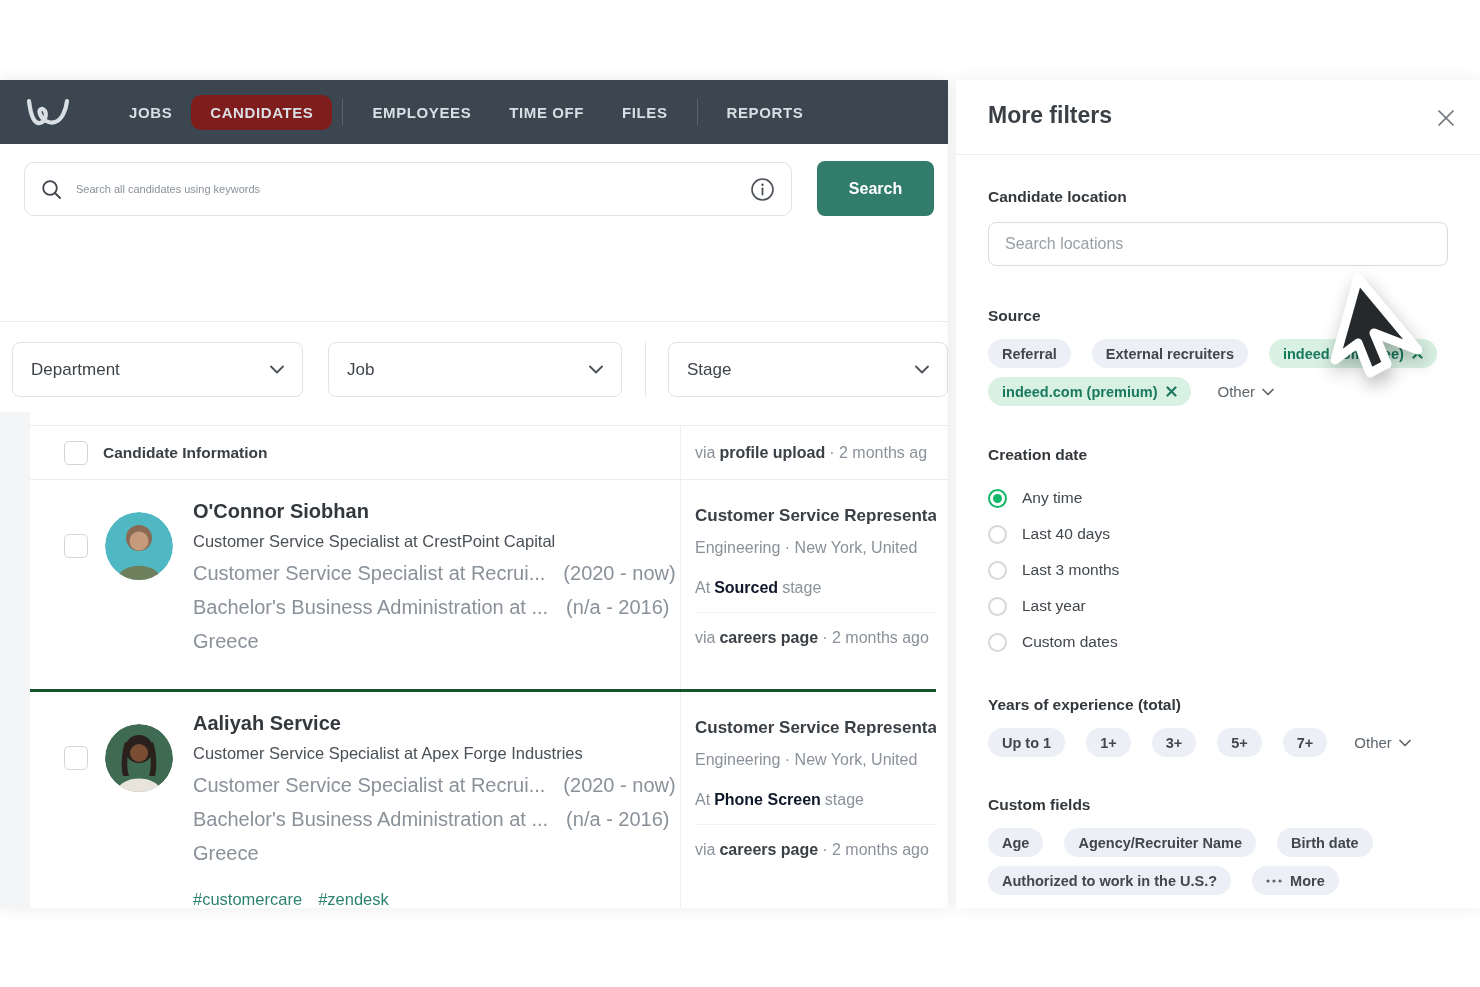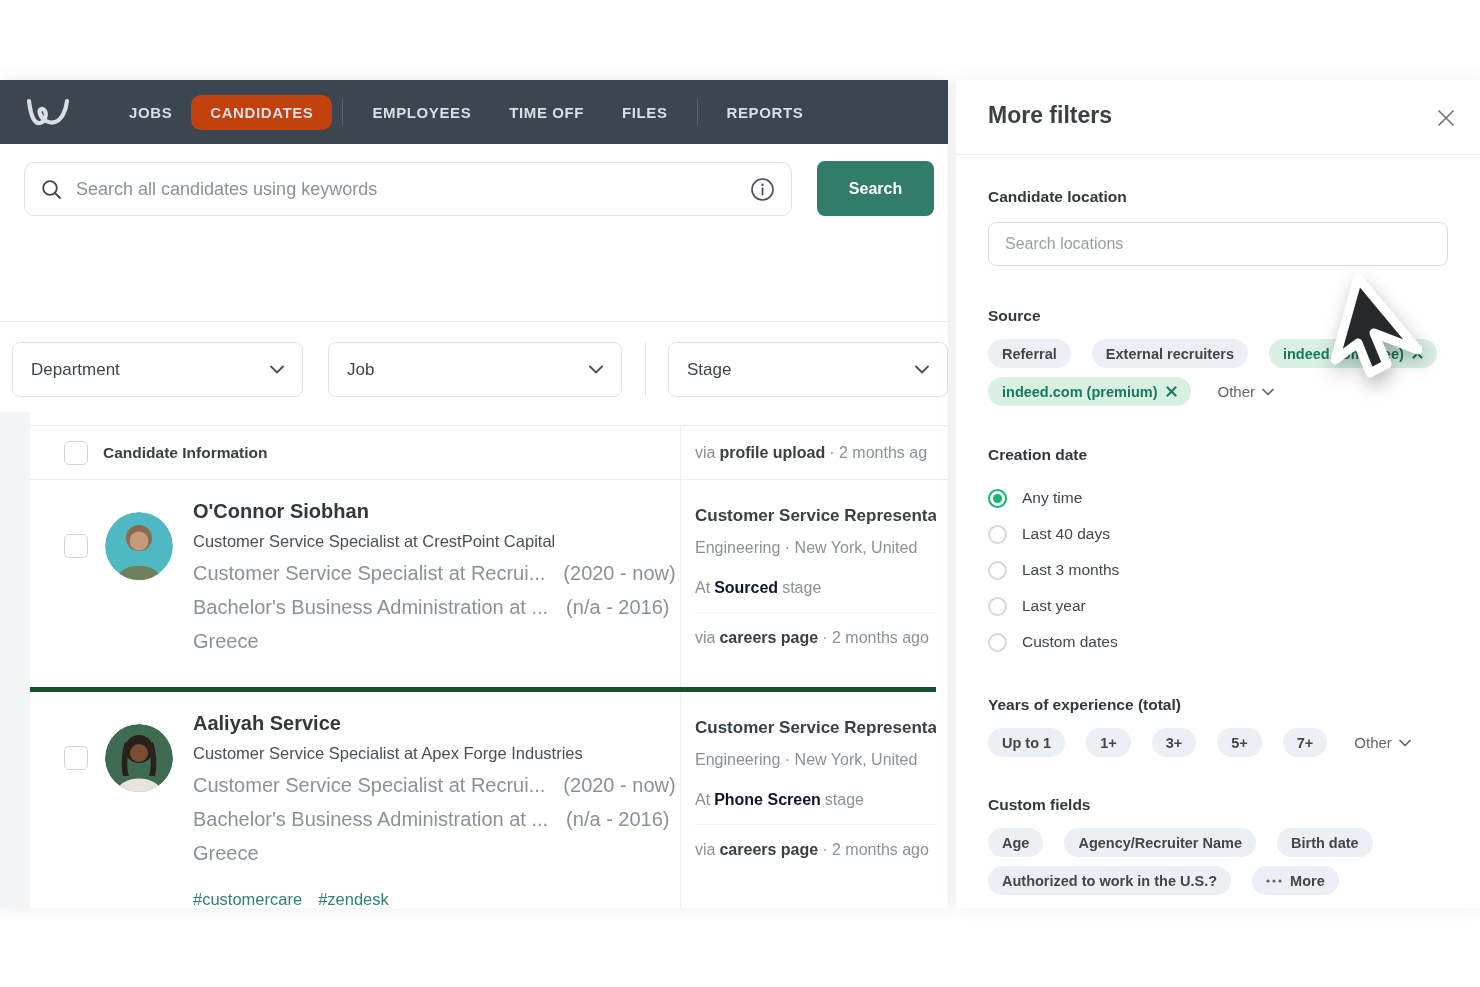--- a/index.html
+++ b/index.html
@@ -4,26 +4,26 @@
 <style>
   * { margin:0; padding:0; box-sizing:border-box; }
   html,body { width:1480px; height:987px; background:#ffffff; font-family:"Liberation Sans", sans-serif; overflow:hidden; position:relative; }
 
   
   .app-main { position:absolute; left:0; top:80px; width:948px; height:828px; background:#fff; overflow:hidden; box-shadow:0 0 14px rgba(40,50,60,.10); }
 
   .navbar { height:64px; background:#3B4650; display:flex; align-items:center; padding-left:24px; }
   .nav-logo { width:48px; height:36px; margin-right:38px; flex:none; }
   .nav-item { font-size:15px; font-weight:bold; letter-spacing:.6px; color:#D9DFE4; padding:9px 19px; border-radius:10px; white-space:nowrap; cursor:pointer; }
-  .nav-item.active { background:#c2410c; }
+  .nav-item.active { background:#7f1d1d; }
   .nav-divider { width:1px; height:26px; background:#59646D; margin:0 10px; }
 
   .search-row { position:relative; height:97px; }
   .search-box { position:absolute; left:24px; top:18px; width:768px; height:54px; border:1px solid #DFE3E7; border-radius:10px; display:flex; align-items:center; padding:0 16px; background:#fff; }
-  .search-box input { border:none; outline:none; flex:1; font-size:18px; color:#0c4a6e; font-family:"Liberation Sans", sans-serif; background:transparent; }
+  .search-box input { border:none; outline:none; flex:1; font-size:11px; color:#0c4a6e; font-family:"Liberation Sans", sans-serif; background:transparent; }
   .search-box input::placeholder { color:#8A9199; }
   .search-icon { margin-right:14px; flex:none; display:flex; }
   .info-icon { flex:none; display:flex; cursor:pointer; }
   .search-btn { position:absolute; left:817px; top:17px; width:117px; height:55px; background:#317C6B; border:none; border-radius:8px; color:#fff; font-size:16px; font-weight:bold; font-family:"Liberation Sans", sans-serif; cursor:pointer; }
 
   .filter-row { position:absolute; top:241px; left:0; right:0; height:91px; border-top:1px solid #E9EBEE; background:#fff; }
   .dropdown { position:absolute; top:20px; height:55px; border:1px solid #DFE3E7; border-radius:8px; display:flex; align-items:center; justify-content:space-between; padding:0 18px; font-size:17px; color:#3E444A; background:#fff; cursor:pointer; }
   .dd-department { left:12px; width:291px;text-align:center; }
   .dd-job { left:328px; width:294px; }
   .filter-vdivider { position:absolute; left:645px; top:20px; width:1px; height:55px; background:#E4E7EA; }
@@ -34,21 +34,21 @@
 
   .checkbox { width:24px; height:24px; border:1.5px solid #D0D5DA; border-radius:5px; background:#fff; cursor:pointer; flex:none; }
 
   .header-row { position:absolute; top:13px; left:0; right:0; height:55px; border-top:1px solid #EBEDEF; border-bottom:1px solid #EBEDEF; }
   .header-row .checkbox { position:absolute; left:34px; top:15px; }
   .header-label { position:absolute; left:73px; top:0; line-height:54px; font-size:15.5px; font-weight:bold; color:#3A4045; }
   .header-via { position:absolute; left:665px; top:0; line-height:54px; font-size:16px; color:#8A9199; white-space:nowrap; }
 
   .col-divider { position:absolute; left:650px; top:13px; height:530px; width:1px; background:#EDEFF1; }
 
-  .cand-row { position:absolute; left:0; right:12px; border-bottom:5px solid #14532d; cursor:pointer;text-decoration:underline; }
+  .cand-row { position:absolute; left:0; right:12px; border-bottom:3px solid #14532d; cursor:pointer;text-decoration:underline; }
   .row-1 { top:68px; height:212px; }
   .row-2 { top:280px; height:263px; }
   .cand-row .checkbox { position:absolute; left:34px; top:54px; }
   .avatar { position:absolute; left:75px; top:32px; width:68px; height:68px; border-radius:50%; overflow:hidden; }
   .cand-text { position:absolute; left:163px; top:20px; width:475px; }
   .cand-name { font-size:20px; font-weight:bold; color:#33383D; }
   .cand-headline { margin-top:9px; font-size:16.5px; color:#4A5056; }
   .cand-detail { margin-top:11px; font-size:20px; color:#8A9199; white-space:nowrap; }
   .cand-detail:first-of-type { margin-top:19px; }
   .cand-detail .dates { margin-left:18px; }

